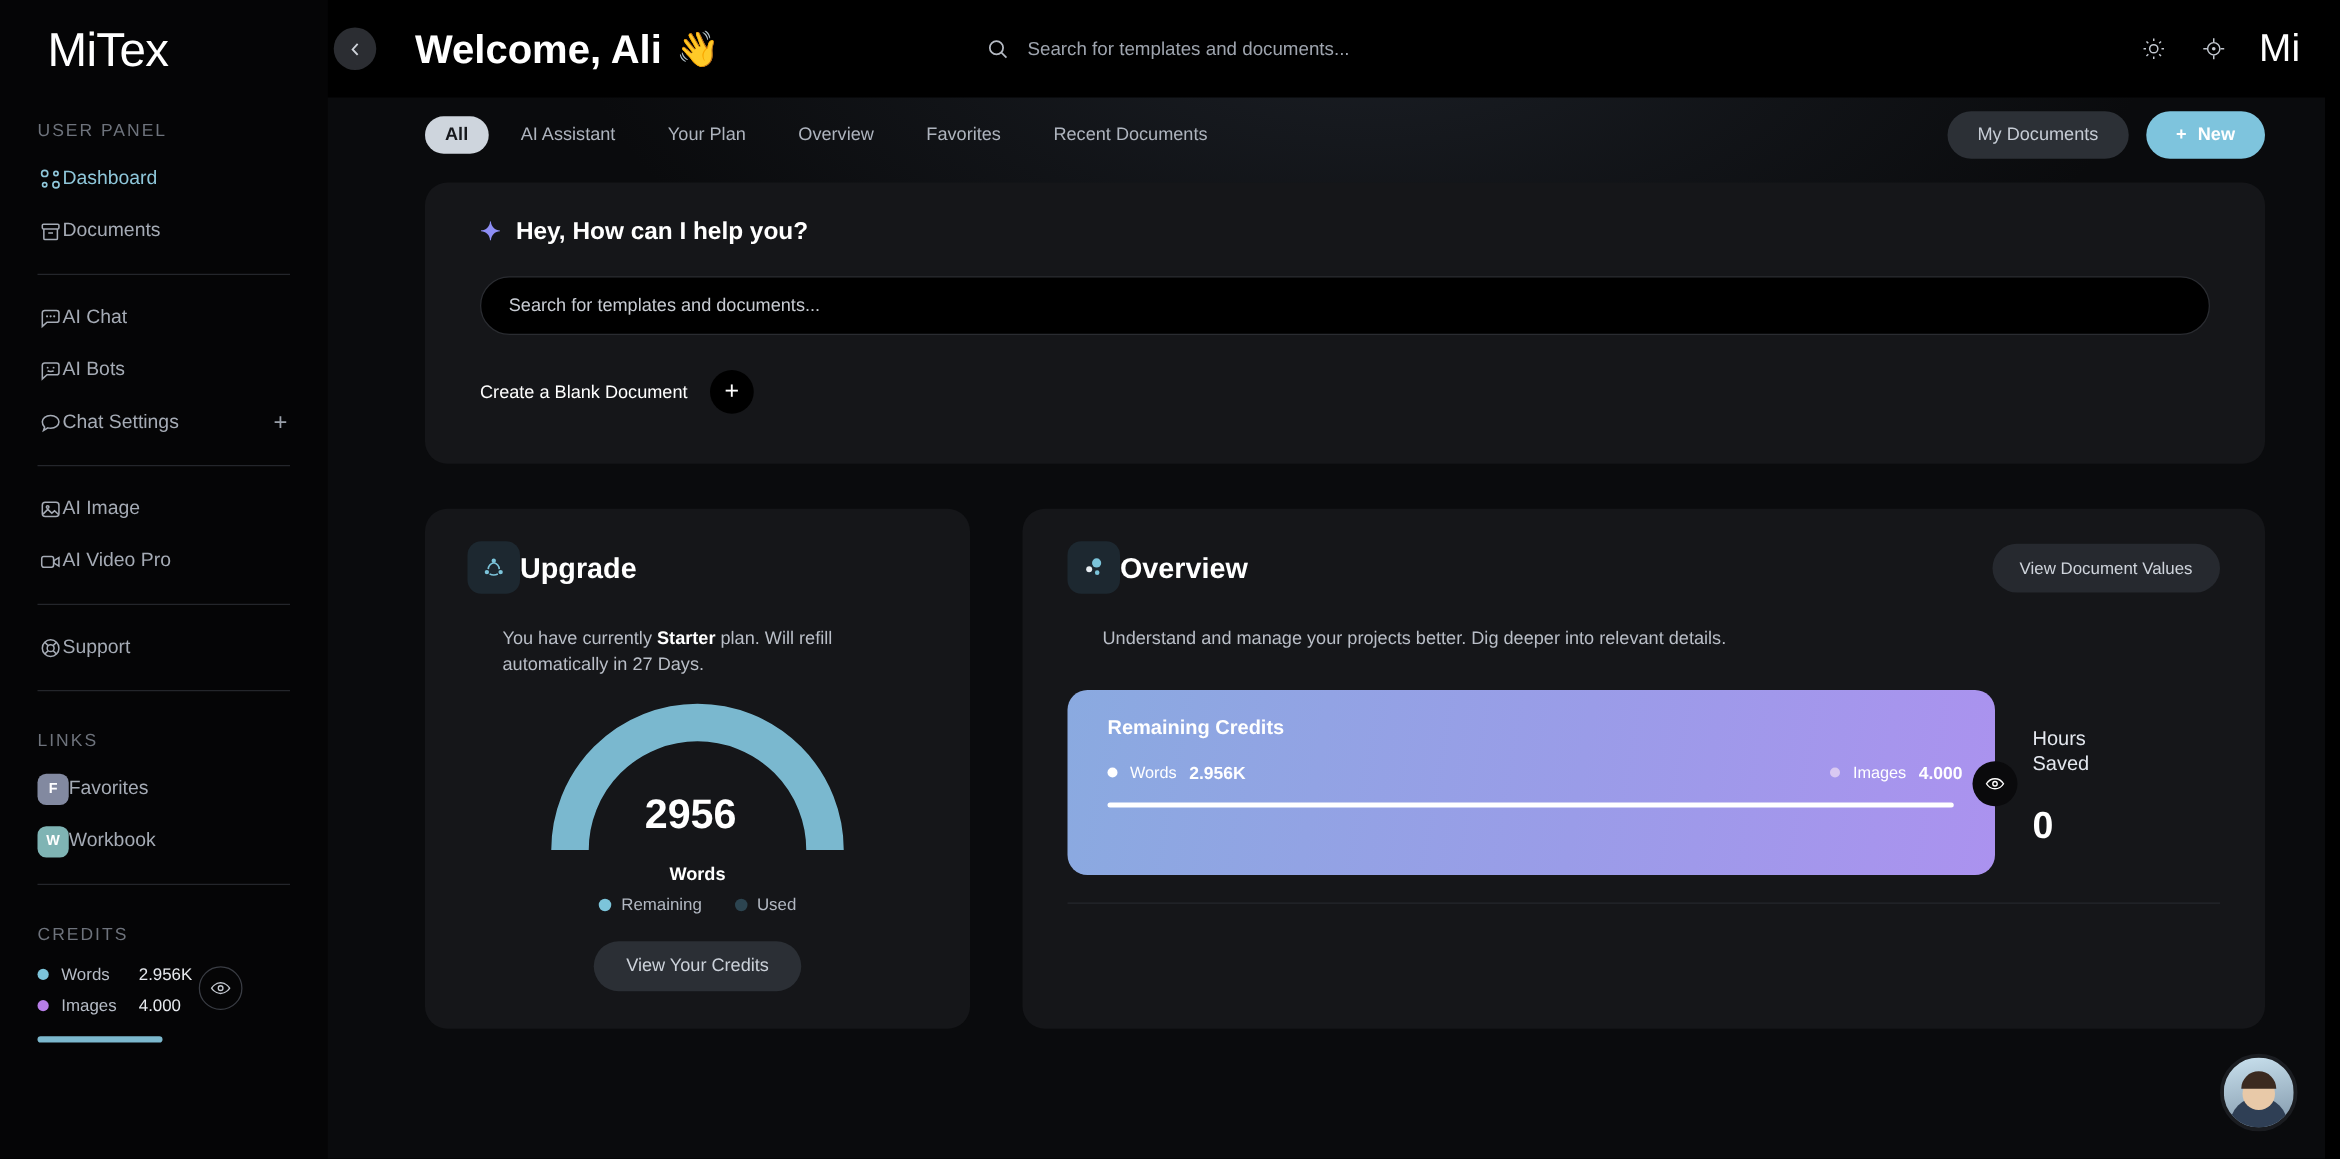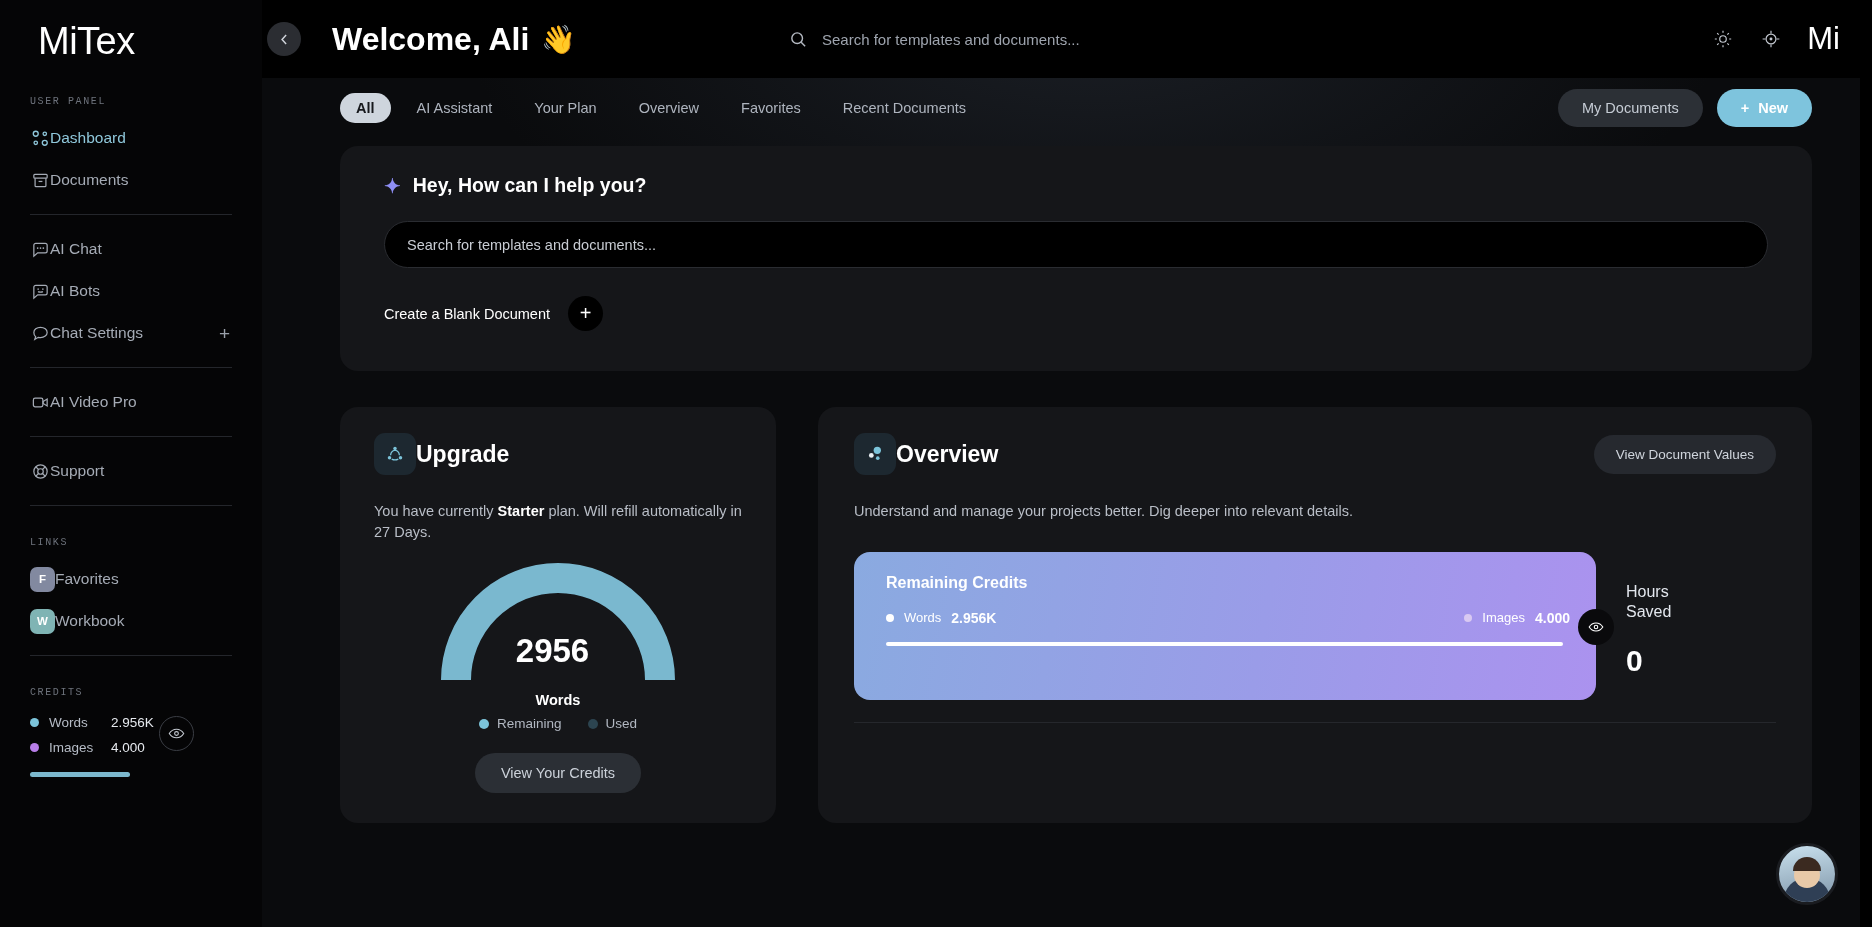--- a/index.html
+++ b/index.html
@@ -19,22 +19,22 @@
     position: relative;
     overflow: hidden;
   }
   .logo {
     color: #fff; font-size: 38px; font-weight: 400;
     letter-spacing: -0.5px;
     padding: 20px 0 0 38px;
     height: 78px;
   }
   .sb-section-label {
-    color: #6e737c; font-size: 10px; letter-spacing: 1.6px;
-    padding: 18px 0 10px 30px; text-transform: uppercase; font-family: Liberation Mono, monospace;
+    color: #6e737c; font-size: 14px; letter-spacing: 1.6px;
+    padding: 18px 0 10px 30px; text-transform: uppercase;
   }
   .sb-item {
     display: flex; align-items: center; gap: 0;
     height: 42px; padding: 0 22px 0 30px;
     color: #a5abb5; font-size: 15.5px; cursor: pointer;
     position: relative;
   }
   .sb-item.active { color: #8fc7da; }
   .sb-item .ic { width: 20px; height: 20px; display: flex; align-items: center; justify-content: center; flex: 0 0 20px; }
   .sb-item .ic svg { width: 19px; height: 19px; }
@@ -136,21 +136,21 @@
   .cards-row { display: flex; gap: 42px; margin-top: 36px; }
   .upgrade-card { width: 436px; flex: 0 0 436px; padding: 26px 34px 30px 34px; }
   .overview-card { flex: 1; padding: 26px 36px 30px 36px; position: relative; }
 
   .card-head { display: flex; align-items: center; }
   .card-icon {
     width: 42px; height: 42px; border-radius: 11px; background: #1d2830;
     display: flex; align-items: center; justify-content: center;
   }
   .card-title { color: #fff; font-size: 23px; font-weight: 700; }
-  .card-desc { margin-top: 26px; color: #b9bec7; font-size: 14.5px; line-height: 1.42; }
+  .card-desc { margin-top: 26px; color: #b9bec7; font-size: 14.5px; line-height: 1.42; margin-left: 28px; }
   .card-desc b { color: #fff; }
 
   
   .gauge-wrap { margin-top: 12px; display: flex; flex-direction: column; align-items: center; }
   .gauge { position: relative; width: 246px; height: 132px; }
   .gauge svg { display: block; }
   .gauge-val { position: absolute; left: 0; right: 11px; top: 78px; text-align: center; color: #fff; font-size: 33px; font-weight: 700; }
   .gauge-sub { margin-top: 6px; color: #fff; font-size: 14.5px; font-weight: 700; text-align: center; }
   .gauge-legend { margin-top: 8px; display: flex; gap: 26px; align-items: center; justify-content: center; }
   .lg { display: flex; align-items: center; gap: 8px; color: #b2b8c2; font-size: 13.5px; }
@@ -265,20 +265,30 @@
         <svg viewBox="0 0 20 20" fill="none" stroke="currentColor" stroke-width="1.3">
           <path d="M10 3.5c4 0 7 2.4 7 5.4 0 3-3 5.4-7 5.4a9 9 0 01-2.3-.3L4 16.2l.9-2.8C3.7 12.4 3 10.9 3 8.9c0-3 3-5.4 7-5.4z"></path>
         </svg>
       </span>
       <span>Chat Settings</span>
       <span class="sb-plus">+</span>
     </div>
 
     <div class="sb-div"></div>
 
+    <div class="sb-item">
+      <span class="ic">
+        <svg viewBox="0 0 20 20" fill="none" stroke="currentColor" stroke-width="1.3">
+          <rect x="3" y="4" width="14" height="12" rx="2.5"></rect>
+          <circle cx="7.5" cy="8" r="1.1"></circle>
+            <path d="M3.6 14l4-4 3.4 3.2 2.3-2 3.1 2.9"></path>
+        </svg>
+      </span>
+      <span>AI Image</span>
+    </div>
 
     <div class="sb-item">
       <span class="ic">
         <svg viewBox="0 0 20 20" fill="none" stroke="currentColor" stroke-width="1.3">
           <rect x="2.5" y="5.5" width="10" height="9" rx="1.8"></rect>
           <path d="M12.8 9l4.2-2.6v7.2L12.8 11z"></path>
         </svg>
       </span>
       <span>AI Video Pro</span>
     </div>

